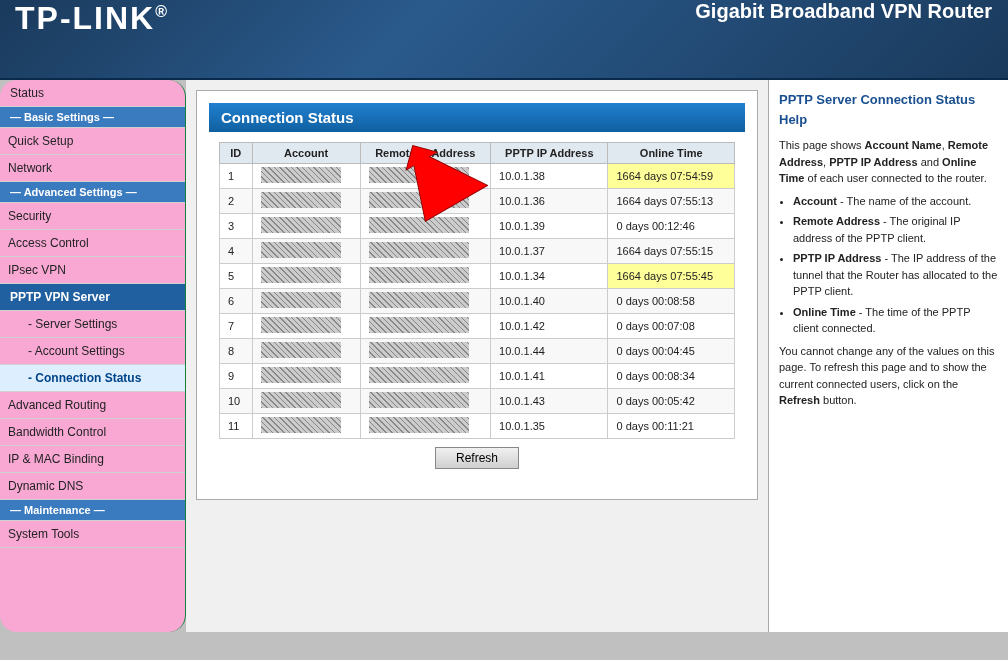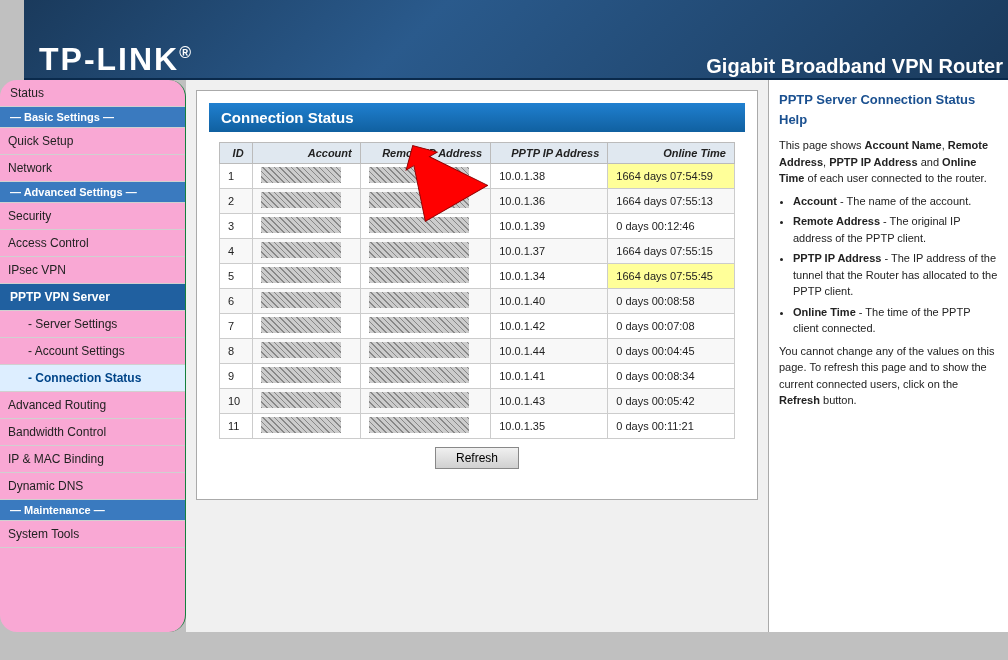--- a/index.html
+++ b/index.html
@@ -3,25 +3,24 @@
   <meta charset="utf-8">
   <style>
     * { margin: 0; padding: 0; box-sizing: border-box; }
     body { font-family: Arial, sans-serif; font-size: 12px; width: 1008px; height: 660px; overflow: hidden; background: #c0c0c0; }
 
     
     #header {
       background: linear-gradient(135deg, #1a3a5c 0%, #2a5a8c 40%, #1a3a5c 100%);
       height: 80px;
       display: flex;
-      align-items: flex-end;
+      align-items: flex-start;
       justify-content: space-between;
-      padding: 0 5px 0 15px;
+      padding: 0 16px 0 15px;
       border-bottom: 2px solid #0a2a4c;
-      margin-left: 24px;
     }
     #logo {
       color: white;
       font-size: 32px;
       font-weight: bold;
       font-family: Arial Black, Arial, sans-serif;
       letter-spacing: 2px;
     }
     #logo span.reg { font-size: 16px; vertical-align: super; }
     #header-right { text-align: right; color: white; }
@@ -83,24 +82,23 @@
     }
     table.cs-table {
       width: 100%;
       border-collapse: collapse;
       font-size: 11px;
     }
     table.cs-table th {
       background: #e0e8f0;
       border: 1px solid #bbb;
       padding: 4px 8px;
-      text-align: right;
+      text-align: center;
       font-weight: bold;
       color: #222;
-      font-style: italic;
     }
     table.cs-table td {
       border: 1px solid #ccc;
       padding: 3px 8px;
       color: #222;
     }
     table.cs-table tr:nth-child(even) td { background: #f8f8f8; }
     table.cs-table td.highlighted { background: #ffff99; }
     .account-cell { background: repeating-linear-gradient(45deg, #888, #888 1px, #ccc 1px, #ccc 4px); width: 80px; height: 16px; display: inline-block; }
     .remote-cell { background: repeating-linear-gradient(45deg, #888, #888 1px, #ccc 1px, #ccc 4px); width: 100px; height: 16px; display: inline-block; }

